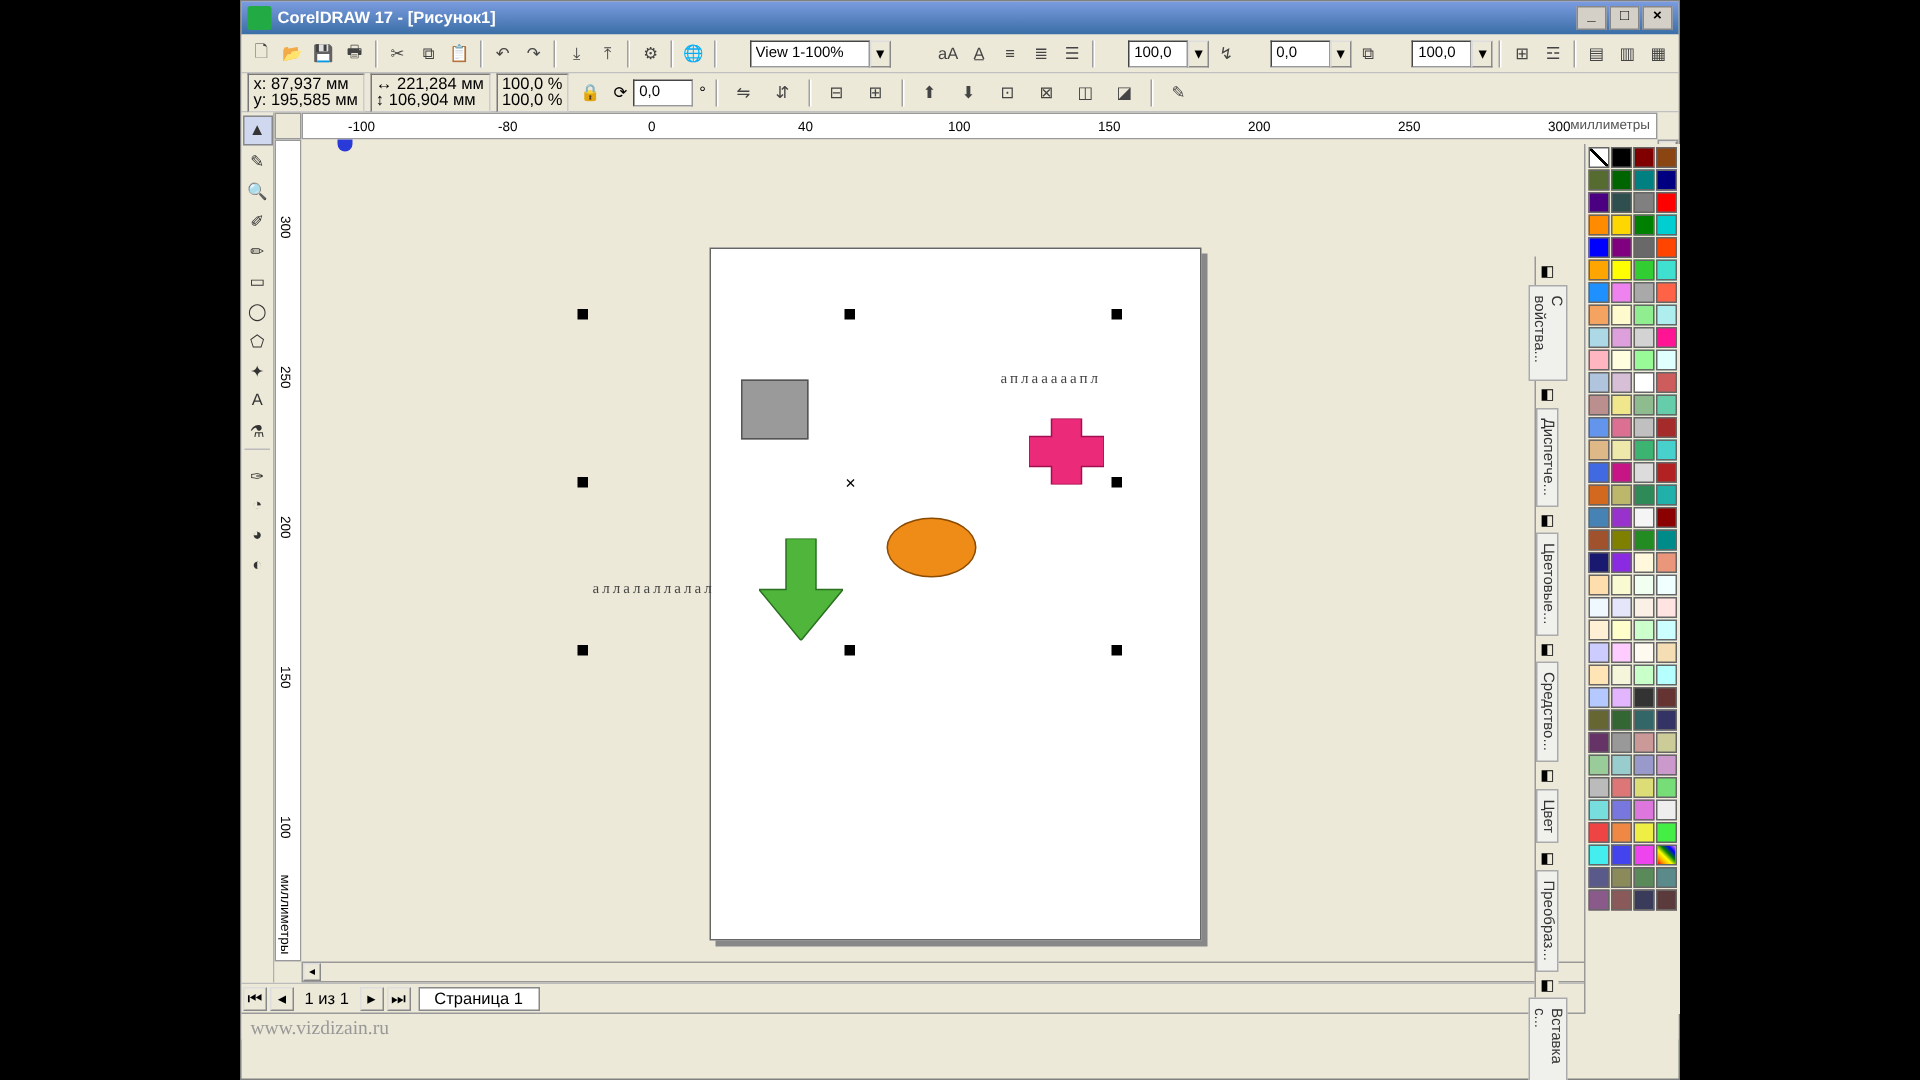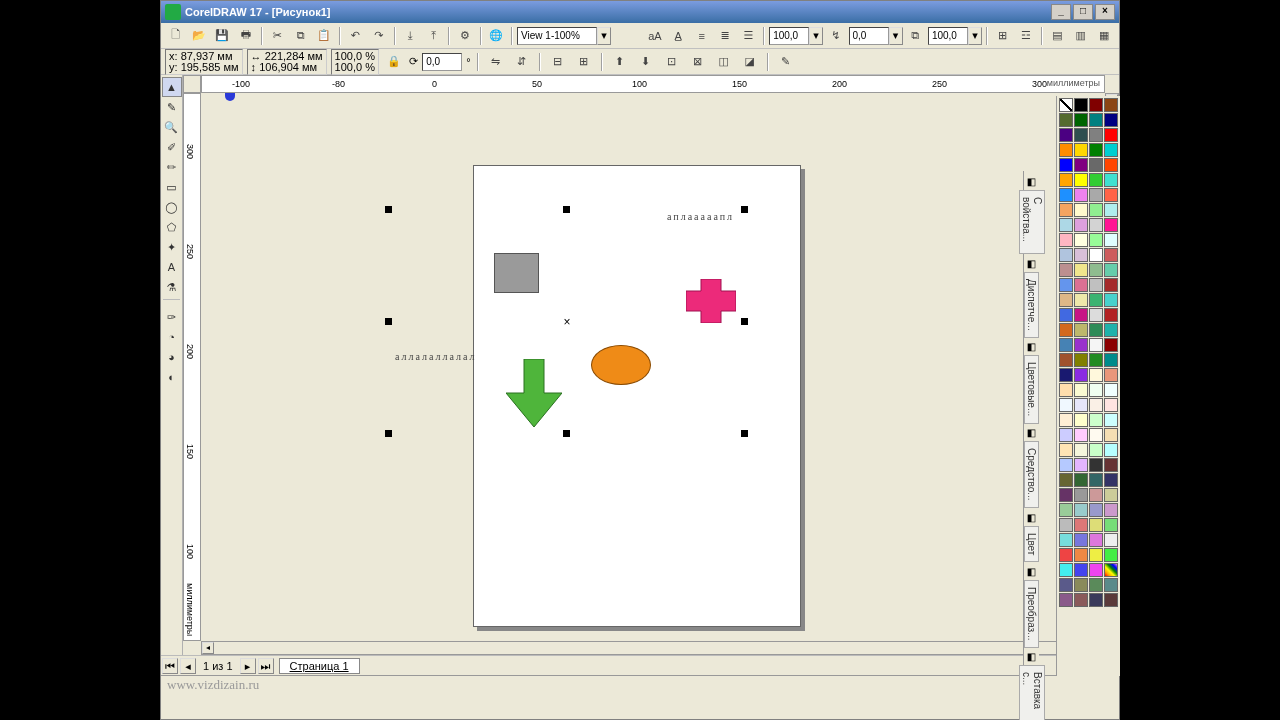--- a/index.html
+++ b/index.html
@@ -9,55 +9,55 @@
 .titlebar .ico { width: 16px; height: 16px; background: #2a4; margin-right: 4px; border-radius: 2px; }
 .titlebar .wc { margin-left: auto; display: flex; gap: 2px; }
 .titlebar .wb { width: 20px; height: 16px; background: #d4d0c8; border: 1px solid #888; color: #000; text-align: center; line-height: 12px; font-size: 10px; cursor: pointer; }
 .menubar { height: 22px; background: #ece9d8; display: flex; align-items: center; padding: 0 4px; gap: 2px; border-bottom: 1px solid #c0c0c0; }
 .menubar .mi { padding: 2px 8px; cursor: pointer; }
 .menubar .micon { width: 16px; height: 16px; background: #48a; margin-right: 4px; border-radius: 2px; }
 .toolbar { height: 26px; background: #ece9d8; display: flex; align-items: center; padding: 1px 4px; gap: 2px; border-bottom: 1px solid #c0c0c0; }
 .tbtn { width: 22px; height: 22px; border: 1px solid transparent; display: flex; align-items: center; justify-content: center; cursor: pointer; color: #444; }
 .tsep { width: 2px; height: 18px; border-left: 1px solid #a0a0a0; border-right: 1px solid #fff; margin: 0 2px; }
 .tinput { height: 18px; border: 1px inset #999; background: #fff; padding: 0 3px; font-size: 10px; }
-.tcombo { display: flex; align-items: flex-end; }
+.tcombo { display: flex; align-items: flex-end; margin-left: 18px; }
 .tcombo .dd { width: 14px; height: 18px; border: 1px outset #ddd; background: #ece9d8; display: flex; align-items: center; justify-content: center; cursor: pointer; }
 .propbar { height: 26px; background: #ece9d8; display: flex; align-items: center; padding: 1px 4px; gap: 4px; border-bottom: 1px solid #c0c0c0; font-size: 10px; }
 .coord-box { display: flex; flex-direction: column; border: 1px inset #ccc; padding: 1px 3px; background: #ece9d8; line-height: 11px; }
 .workspace { position: relative; display: flex; height: 580px; }
 .toolbox { width: 22px; background: #ece9d8; border-right: 1px solid #b0b0b0; display: flex; flex-direction: column; padding-top: 2px; }
 .toolbox .t { width: 20px; height: 20px; display: flex; align-items: center; justify-content: center; cursor: pointer; margin: 0 auto; color: #333; }
 .toolbox .t.active { background: #d0d8f0; border: 1px solid #888; }
 .canvas-area { flex: 1; position: relative; background: #ece9d8; }
 .ruler-h { position: absolute; top: 0; left: 18px; right: 14px; height: 18px; background: #fff; border: 1px solid #999; overflow: hidden; }
 .ruler-v { position: absolute; top: 18px; left: 0; bottom: 14px; width: 18px; background: #fff; border: 1px solid #999; }
 .ruler-label { position: absolute; font-size: 9px; color: #000; }
 .ruler-units { position: absolute; font-size: 9px; color: #555; }
 .canvas-viewport { position: absolute; top: 18px; left: 18px; right: 14px; bottom: 14px; background: #ece9d8; overflow: hidden; }
 .page-shadow { position: absolute; background: #888; }
 .page { position: absolute; background: #fff; border: 1px solid #666; }
 .sel-handle { position: absolute; width: 7px; height: 7px; background: #000; }
 .sel-center { position: absolute; font-size: 12px; color: #000; transform: translate(-50%, -50%); }
-.envelope-text { position: absolute; font-family: serif; letter-spacing: 2px; color: #444; font-size: 10px; }
+.envelope-text { position: absolute; font-family: serif; letter-spacing: 2px; color: #444; font-size: 10px; margin-top: 36px; }
 .scroll-v { position: absolute; top: 18px; right: 0; bottom: 14px; width: 14px; background: #ece9d8; border: 1px solid #999; }
 .scroll-h { position: absolute; bottom: 0; left: 18px; right: 14px; height: 14px; background: #ece9d8; border: 1px solid #999; }
 .sb-btn { width: 12px; height: 12px; background: #ece9d8; border: 1px outset #ddd; font-size: 8px; text-align: center; line-height: 10px; cursor: pointer; position: absolute; }
 .dockers { position: absolute; top: 96px; right: 0; width: 16px; background: #ece9d8; border-left: 1px solid #999; display: flex; flex-direction: column; align-items: center; padding-top: 4px; height: 560px; }
 .docker-tab { writing-mode: vertical-rl; font-size: 10px; padding: 6px 1px; border: 1px solid #aaa; background: #f0f0ed; margin-bottom: 3px; cursor: pointer; color: #333; }
 .docker-ico { width: 14px; height: 14px; margin-bottom: 2px; display: flex; align-items: center; justify-content: center; font-size: 10px; }
 .palette { position: absolute; top: 96px; right: 0; width: 80px; height: 580px; }
 .palette-inner { position: absolute; left: 16px; top: 0; width: 64px; height: 100%; background: #ece9d8; border-left: 1px solid #999; padding: 2px; display: grid; grid-template-columns: repeat(4, 14px); grid-auto-rows: 14px; gap: 1px; align-content: start; }
 .sw { width: 14px; height: 14px; border: 1px solid #666; cursor: pointer; }
 .sw.nocol { background: #fff; position: relative; }
 .sw.nocol:after { content: ""; position: absolute; left: 0; top: 0; right: 0; bottom: 0; background: linear-gradient(to top right, transparent 45%, #000 45%, #000 55%, transparent 55%); }
 .sw.rainbow { background: linear-gradient(45deg, red, orange, yellow, green, blue, violet); }
 .statusbar { display: flex; align-items: center; height: 18px; background: #ece9d8; border-top: 1px solid #999; font-size: 10px; color: #555; padding: 0 6px; }
 .pagetabs { display: flex; align-items: center; height: 20px; background: #ece9d8; border-top: 1px solid #bbb; font-size: 10px; }
 .pagetabs .nb { width: 16px; height: 16px; border: 1px outset #ddd; text-align: center; line-height: 14px; cursor: pointer; margin: 0 1px; }
-.pagetabs .ptab { padding: 1px 10px; border: 1px solid #888; background: #fff; margin-left: 4px; cursor: pointer; text-decoration: underline; }
+.pagetabs .ptab { padding: 1px 10px; border: 1px solid #888; background: #fff; margin-left: 4px; cursor: pointer; }
 .shape-rect { position: absolute; background: #9a9a9a; border: 1px solid #555; }
 .shape-ellipse { position: absolute; background: #ef8b17; border: 1px solid #8a4a00; border-radius: 50%; }
 .shape-cross { position: absolute; }
 .shape-arrow { position: absolute; }
 .cursor-mark { position: absolute; width: 10px; height: 14px; background: #2a3ad8; border-radius: 3px 3px 6px 6px; }
 </style>
 </head>
 <body>
 
 <div class="app-wrap">
@@ -184,21 +184,21 @@
 
     <div class="canvas-area">
 
       <div style="position:absolute;top:0;left:0;width:18px;height:18px;background:#ece9d8;border:1px solid #999"></div>
 
       <div class="ruler-h" id="ruler-h">
         <span class="ruler-units" style="right:4px;top:2px">миллиметры</span>
       <span class="ruler-label" style="left: 30px; top: 3px;">-100</span>
           <span class="ruler-label" style="left: 130px; top: 3px;">-80</span>
           <span class="ruler-label" style="left: 230px; top: 3px;">0</span>
-          <span class="ruler-label" style="left: 330px; top: 3px;">50</span>
+          <span class="ruler-label" style="left: 330px; top: 3px;">40</span>
           <span class="ruler-label" style="left: 430px; top: 3px;">100</span>
           <span class="ruler-label" style="left: 530px; top: 3px;">150</span>
           <span class="ruler-label" style="left: 630px; top: 3px;">200</span>
           <span class="ruler-label" style="left: 730px; top: 3px;">250</span>
           <span class="ruler-label" style="left: 830px; top: 3px;">300</span>
         </div>
       <div class="ruler-v" id="ruler-v">
         <span class="ruler-label" style="bottom:4px;left:1px;writing-mode:vertical-rl">миллиметры</span>
       <span class="ruler-label" style="top: 50px; left: 1px; writing-mode: vertical-rl;">300</span>
           <span class="ruler-label" style="top: 150px; left: 1px; writing-mode: vertical-rl;">250</span>

